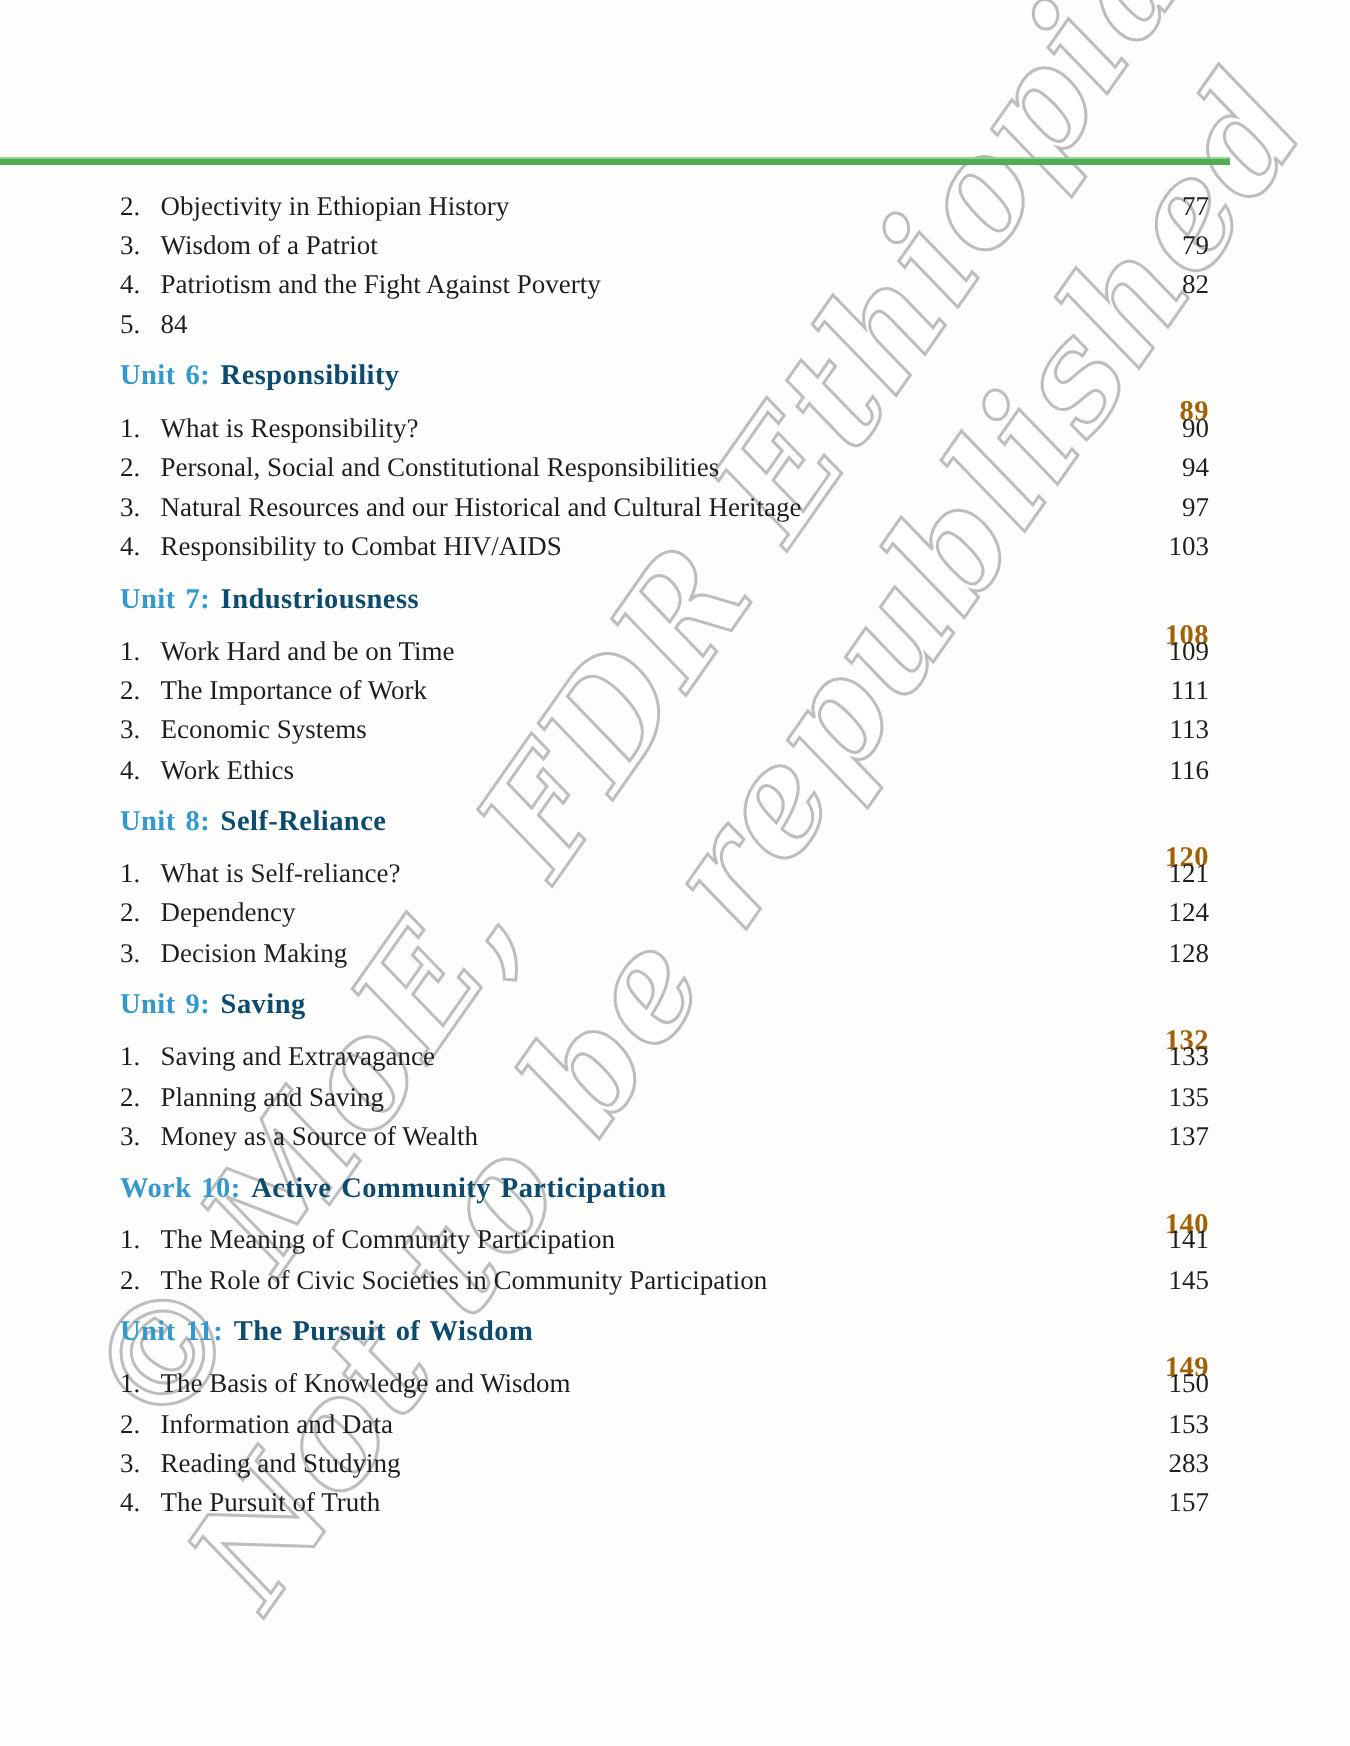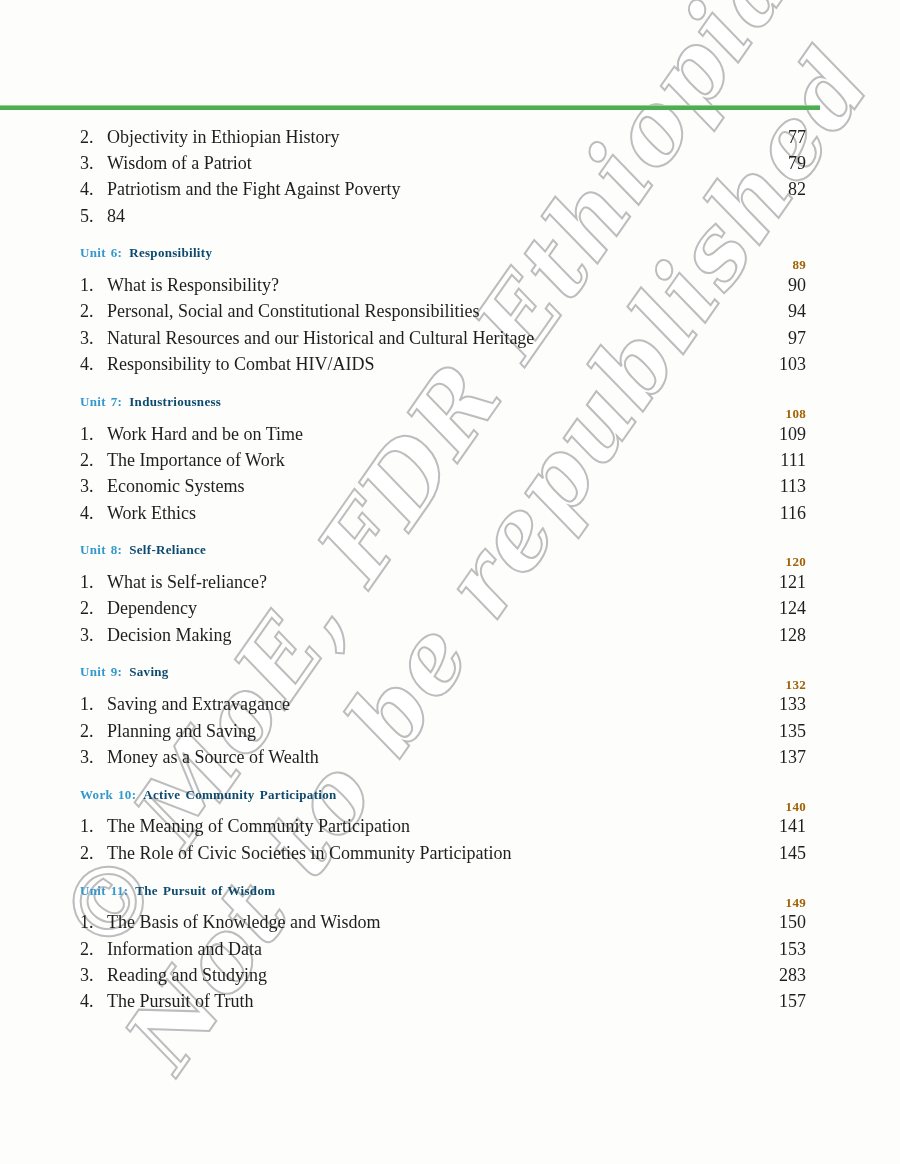--- a/index.html
+++ b/index.html
@@ -67,26 +67,25 @@
     flex: 0 0 27px;
   }
   .item-title {
     flex: 1 1 auto;
   }
   .item-page {
     flex: 0 0 auto;
   }
   .unit-row {
     display: flex;
-    align-items: center;
     height: 26.3px;
     margin-top: 11px;
     margin-bottom: 6px;
     font-weight: bold;
-    font-size: 13px;
+    font-size: 19px;
     letter-spacing: 0.3px;
     word-spacing: 1.5px;
   }
   .unit-label { color: #3399cc; }
   .unit-title { color: #0c4a6e; margin-left: 7px; }
   .unit-page  { color: #a16207; margin-left: auto; text-align: right; margin-top: 24px; }
 </style>
 </head>
 <body>
 

